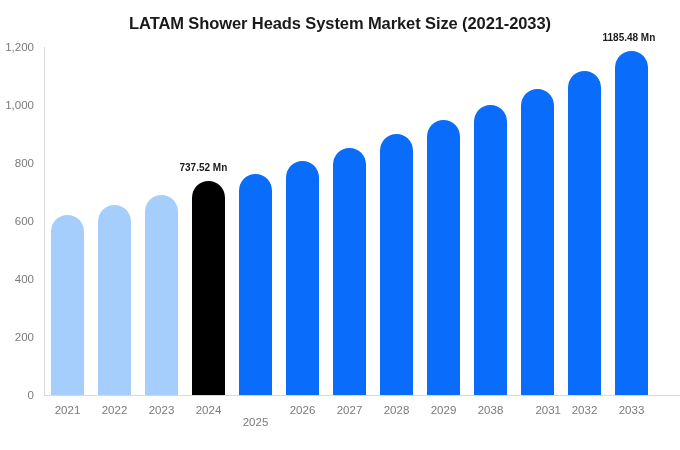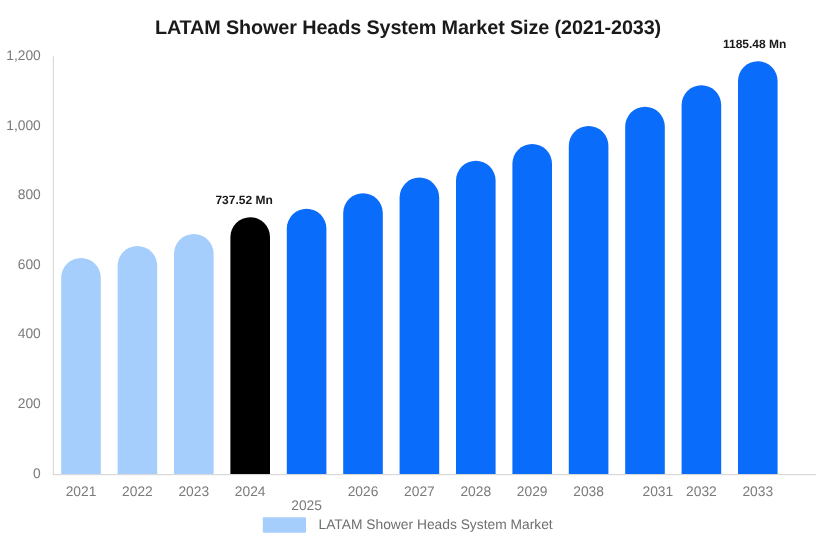--- a/index.html
+++ b/index.html
@@ -178,18 +178,14 @@
       <div class="xtick" style="left: 514px; text-align: right;">2031</div>
       <div class="xtick" style="left: 561px;">2032</div>
       <div class="xtick" style="left: 608px;">2033</div>
     </div>
 
   <div id="annotations">
       <div class="annotation" style="top: 156.119px; left: 179.5px;">737.52 Mn</div>
       <div class="annotation" style="top: 26.2108px; left: 602.5px;">1185.48 Mn</div>
     </div>
 
-  <div class="legend">
-    <span class="legend-swatch" id="legend-swatch" style="background: rgb(166, 206, 252);"></span>
-    <span class="legend-label">LATAM Shower Heads System Market</span>
-  </div>
 
 </div>
 
 </body></html>

